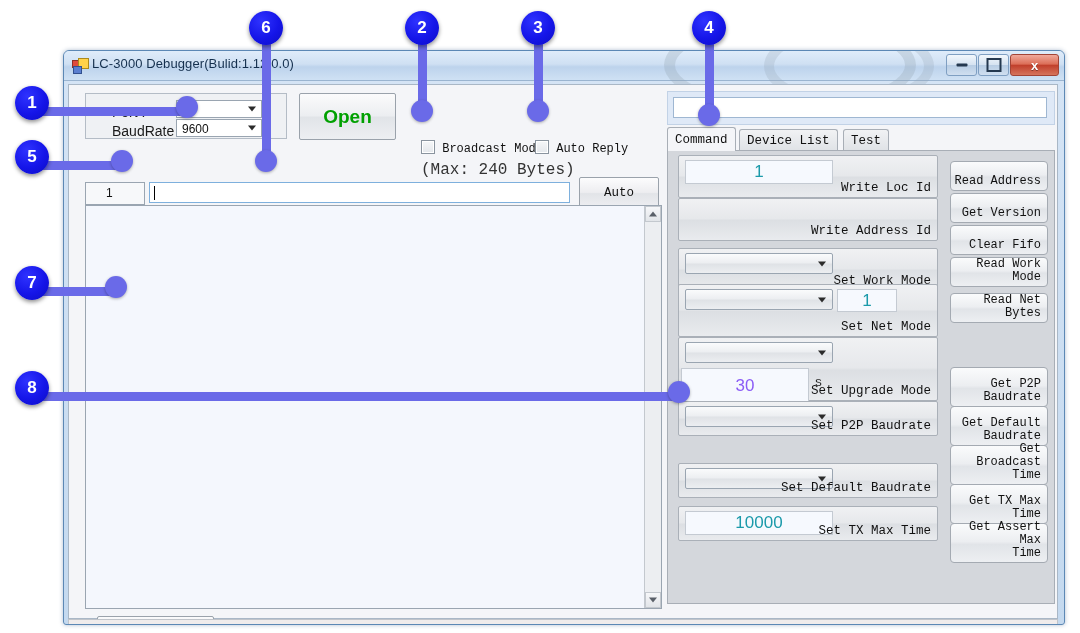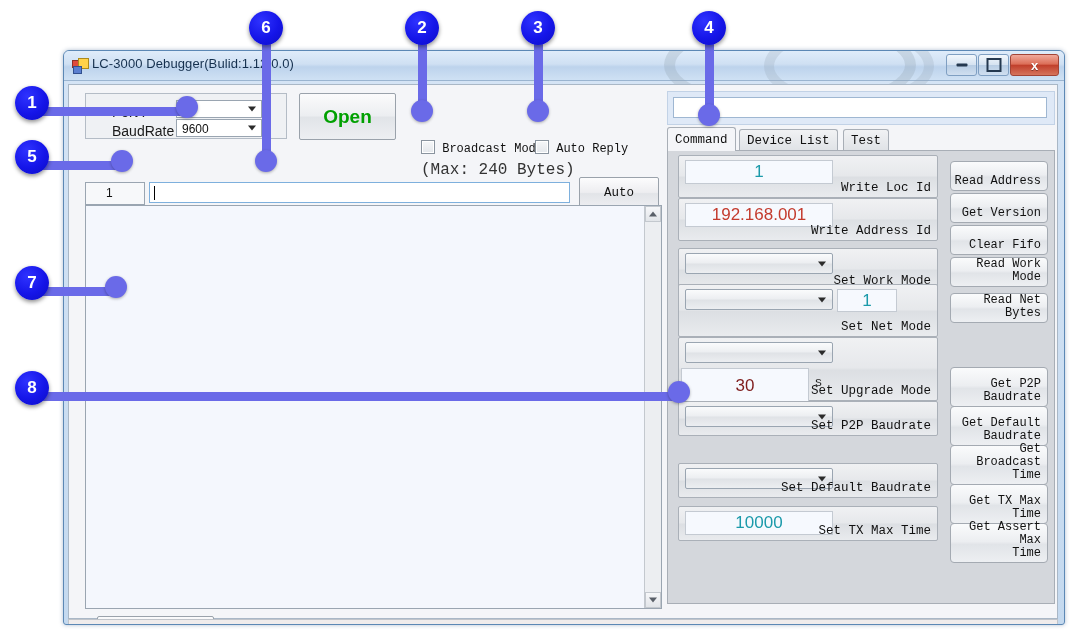--- a/index.html
+++ b/index.html
@@ -264,23 +264,20 @@
         </div>
       </div>
     <div id="tabpanel">
         <div class="cmd-row" style="top: 4px; height: 41px;">
           <div class="cmd-input" style="width: 148px; height: 24px; color: rgb(27, 154, 170);">
             <span>1</span>
           </div>
           <div class="cmd-label">Write Loc Id</div>
         </div>
         <div class="cmd-row" style="top: 47px; height: 41px;">
-          <div class="cmd-input red" style="width: 148px; height: 24px; color: rgb(196, 59, 46);">
-            <span>192.168.001</span>
-          </div>
           <div class="cmd-label">Write Address Id</div>
         </div>
         <div class="cmd-row" style="top: 90px; height: 41px; margin-top: 7px;">
           <div class="cmd-combo" style="width: 148px;">
             <span class="arrow"></span>
           </div>
           <div class="cmd-label">Set Work Mode</div>
         </div>
         <div class="cmd-row" style="top: 133px; height: 51px;">
           <div class="cmd-combo" style="width: 148px;">
@@ -288,21 +285,21 @@
           </div>
           <div class="cmd-input" style="left: 158px; width: 60px; height: 23px; color: rgb(27, 154, 170);">
             <span>1</span>
           </div>
           <div class="cmd-label">Set Net Mode</div>
         </div>
         <div class="cmd-row" style="top: 186px; height: 62px;">
           <div class="cmd-combo" style="width: 148px;">
             <span class="arrow"></span>
           </div>
-          <div class="cmd-input" style="left: 2px; top: 30px; width: 128px; height: 35px; color: #7f1d1d;">
+          <div class="cmd-input" style="left: 2px; top: 30px; width: 128px; height: 35px; color: #8b5cf6;">
             <span>30</span>
           </div>
           <span class="unit" style="left: 136px; top: 38px;">S</span>
           <div class="cmd-label">Set Upgrade Mode</div>
         </div>
         <div class="cmd-row" style="top: 250px; height: 33px;">
           <div class="cmd-combo" style="width: 148px;">
             <span class="arrow"></span>
           </div>
           <div class="cmd-label">Set P2P Baudrate</div>

